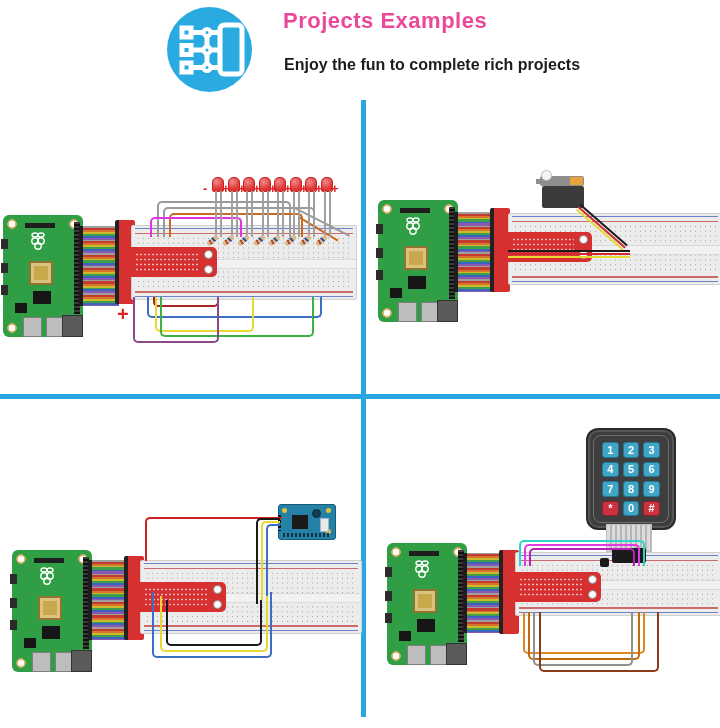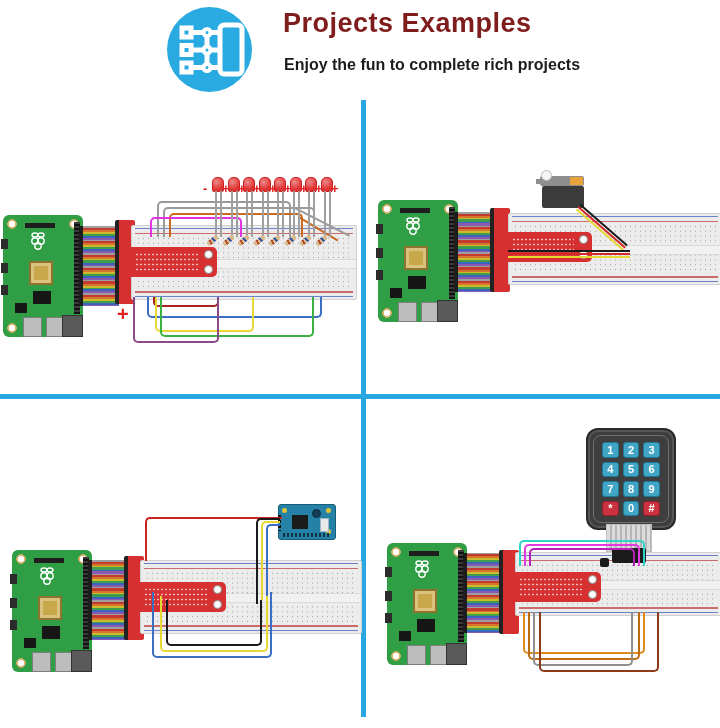--- a/index.html
+++ b/index.html
@@ -2,22 +2,22 @@
 <html><head>
 <meta charset="utf-8">
 <style>
   html,body{margin:0;padding:0;}
   body{width:720px;height:728px;position:relative;overflow:hidden;background:#ffffff;
        font-family:"Liberation Sans",sans-serif;}
   .abs{position:absolute;}
 
   
   .hdr-icon{position:absolute;left:167px;top:7px;width:85px;height:85px;}
-  .hdr-title{position:absolute;left:283px;top:8px;font-size:27px;font-weight:bold;
-             color:#7f1d1d;letter-spacing:.5px;margin:0;}
+  .hdr-title{position:absolute;left:283px;top:8px;font-size:22px;font-weight:bold;
+             color:#ec4899;letter-spacing:.5px;margin:0;}
   .hdr-sub{position:absolute;left:284px;top:56px;font-size:16px;font-weight:bold;
            color:#1c1c1c;margin:0;}
 
   
   .div-v{position:absolute;left:361px;top:100px;width:5px;height:617px;background:#29a7e3;}
   .div-h{position:absolute;left:0;top:394px;width:720px;height:5px;background:#29a7e3;}
 
   
   .pi{position:absolute;width:80px;height:122px;border-radius:6px;background:
       radial-gradient(circle at 9px 9px,#fff 3px,#d8b06a 3px,#d8b06a 4.5px,transparent 5px),

